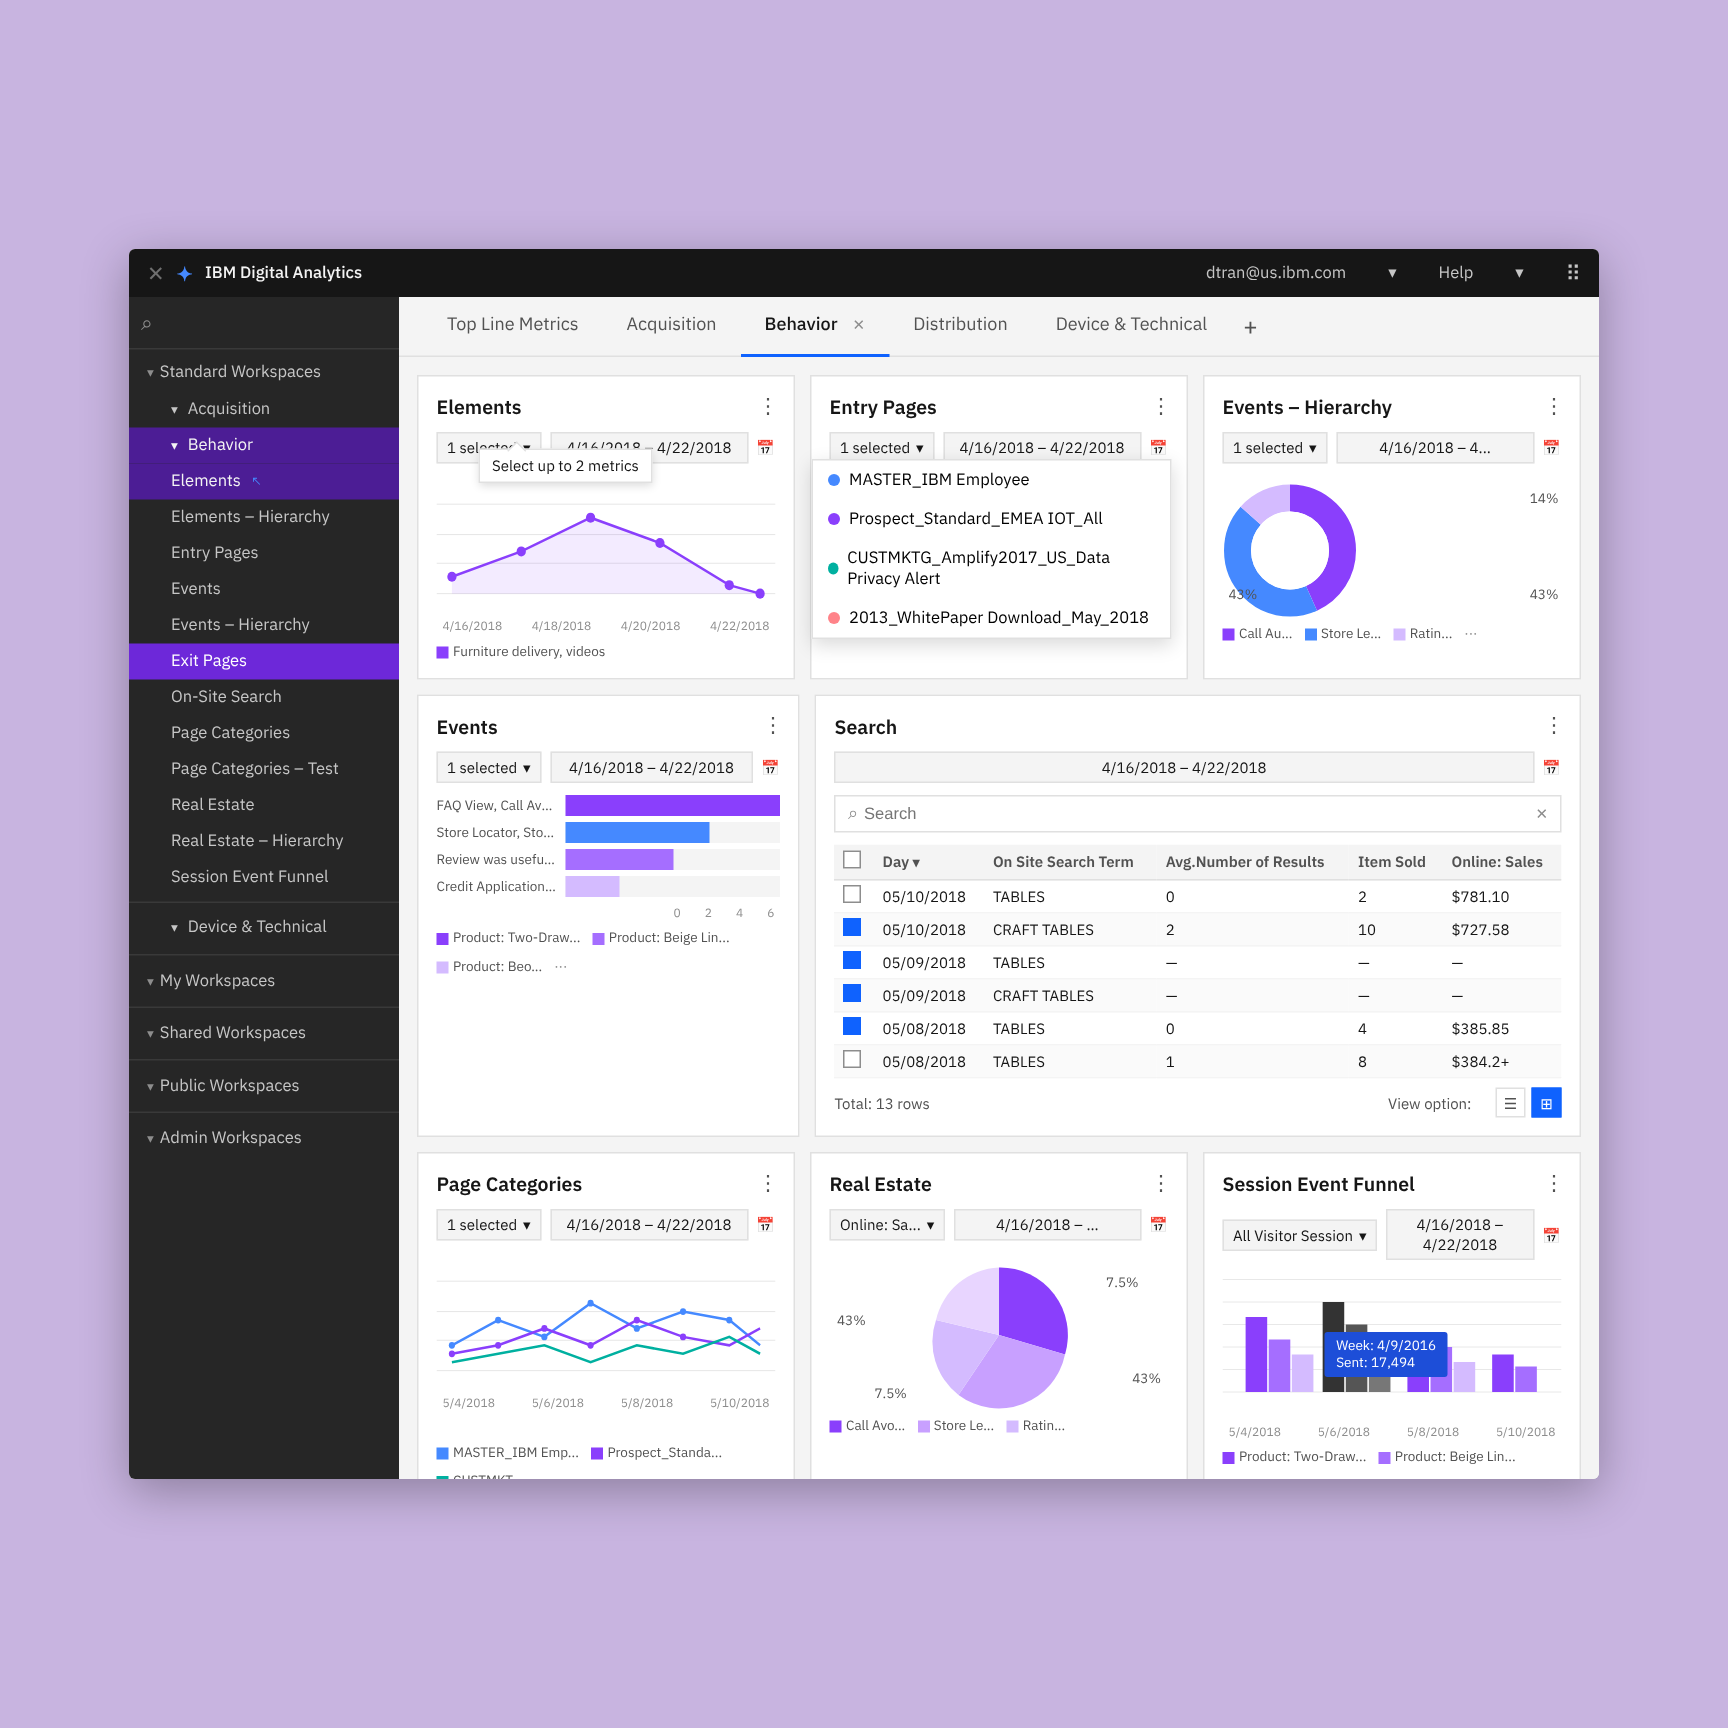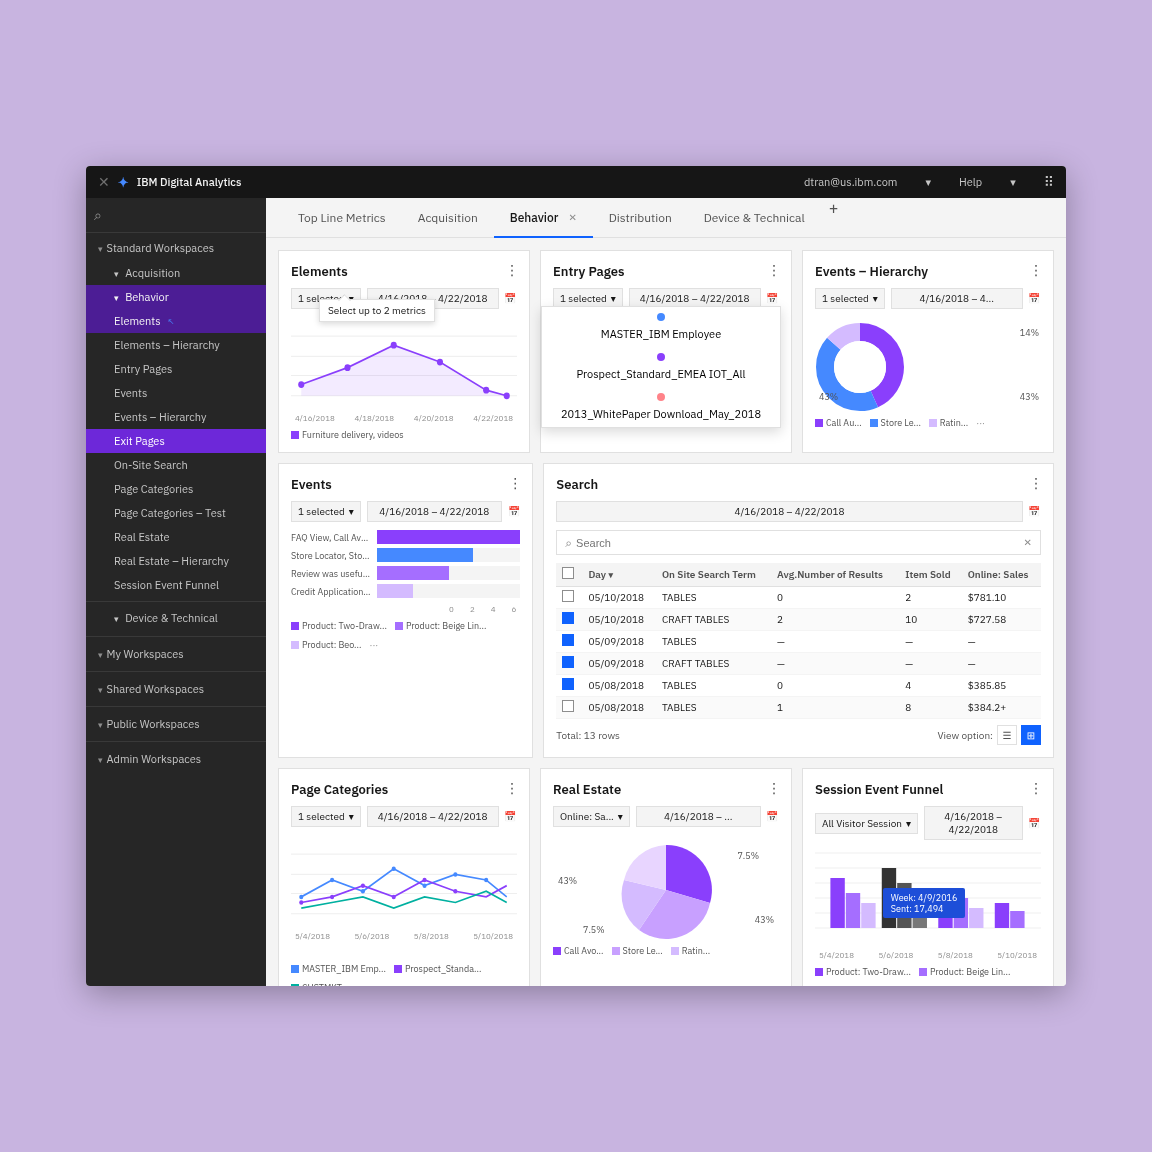--- a/index.html
+++ b/index.html
@@ -110,20 +110,21 @@
       background: #6d28d9;
       color: #ffffff;
     }
     .sidebar-separator { height: 1px; background: #393939; margin: 4px 0; }
 
     
     .tab-bar {
       background: #f4f4f4;
       border-bottom: 1px solid #e0e0e0;
       display: flex;
+      align-items: center;
       padding: 0 16px;
       height: 40px;
       flex-shrink: 0;
     }
     .tab {
       padding: 0 16px;
       height: 40px;
       display: flex;
       align-items: center;
       font-size: 12px;
@@ -269,21 +270,20 @@
       right: 10px;
       box-shadow: 0 4px 12px rgba(0,0,0,0.15);
       font-size: 11px;
     }
     .dropdown-item {
       display: flex;
       align-items: center;
       padding: 6px 10px;
       gap: 6px;
       cursor: pointer;
-      flex-direction: column;
     }
     .dropdown-dot {
       width: 8px;
       height: 8px;
       background: #4589ff;
       border-radius: 50%;
     }
 
     
     .bar-chart { margin: 6px 0; }
@@ -677,20 +677,24 @@
             </div>
 
             <div class="dropdown-overlay">
               <div class="dropdown-item">
                 <div class="dropdown-dot"></div>
                 <span>MASTER_IBM Employee</span>
               </div>
               <div class="dropdown-item">
                 <div class="dropdown-dot" style="background:#8a3ffc;"></div>
                 <span>Prospect_Standard_EMEA IOT_All</span>
+              </div>
+              <div class="dropdown-item">
+                <div class="dropdown-dot" style="background:#00b0a0;"></div>
+                <span>CUSTMKTG_Amplify2017_US_Data Privacy Alert</span>
               </div>
               <div class="dropdown-item">
                 <div class="dropdown-dot" style="background:#ff8389;"></div>
                 <span>2013_WhitePaper Download_May_2018</span>
               </div>
             </div>
           </div>
 
           <div class="widget">
             <div class="widget-title">Events – Hierarchy</div>
@@ -885,21 +889,21 @@
                     <td><span>TABLES</span></td>
                     <td><span>1</span></td>
                     <td><span>8</span></td>
                     <td><span>$384.2+</span></td>
                   </tr>
                 </tbody>
               </table>
             </div>
             <div class="table-footer">
               <span>Total: 13 rows</span>
-              <div style="display:flex; align-items:center; gap:4px;">
+              <div style="display:flex; align-items:center; gap:16px;">
                 <span>View option:</span>
                 <div class="view-options">
                   <div class="view-btn">☰</div>
                   <div class="view-btn active">⊞</div>
                 </div>
               </div>
             </div>
           </div>
 
         </div>

